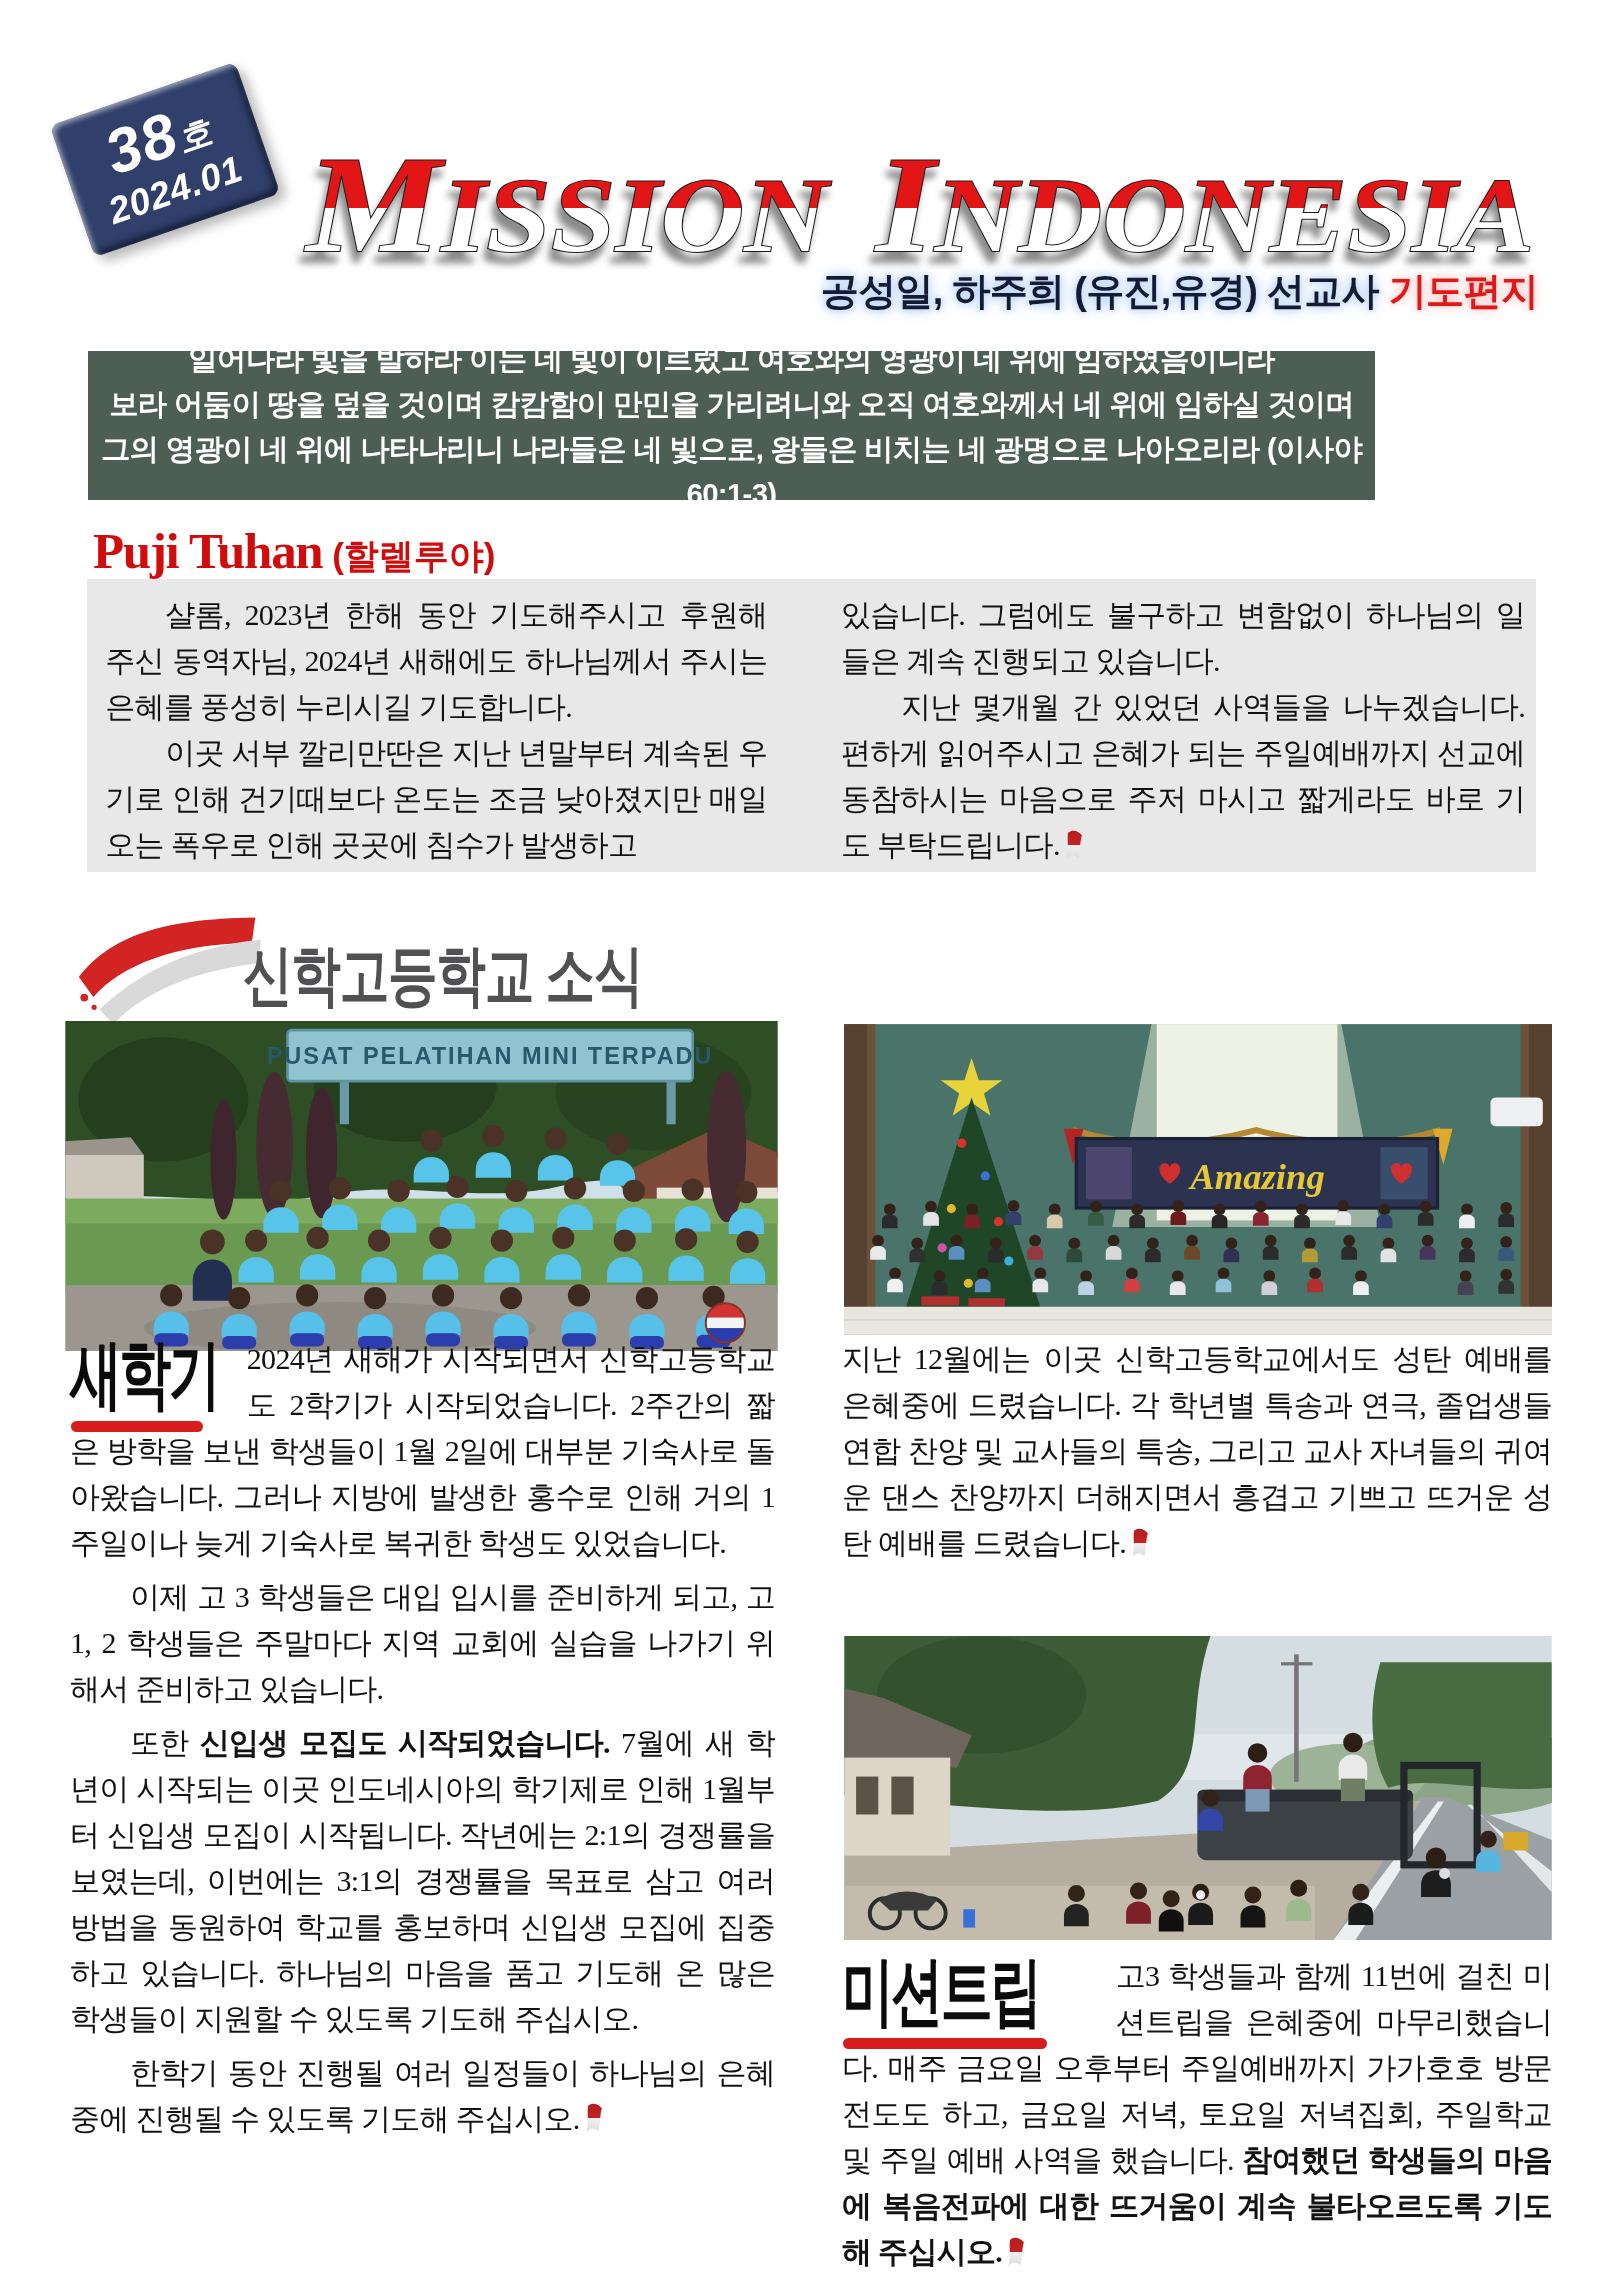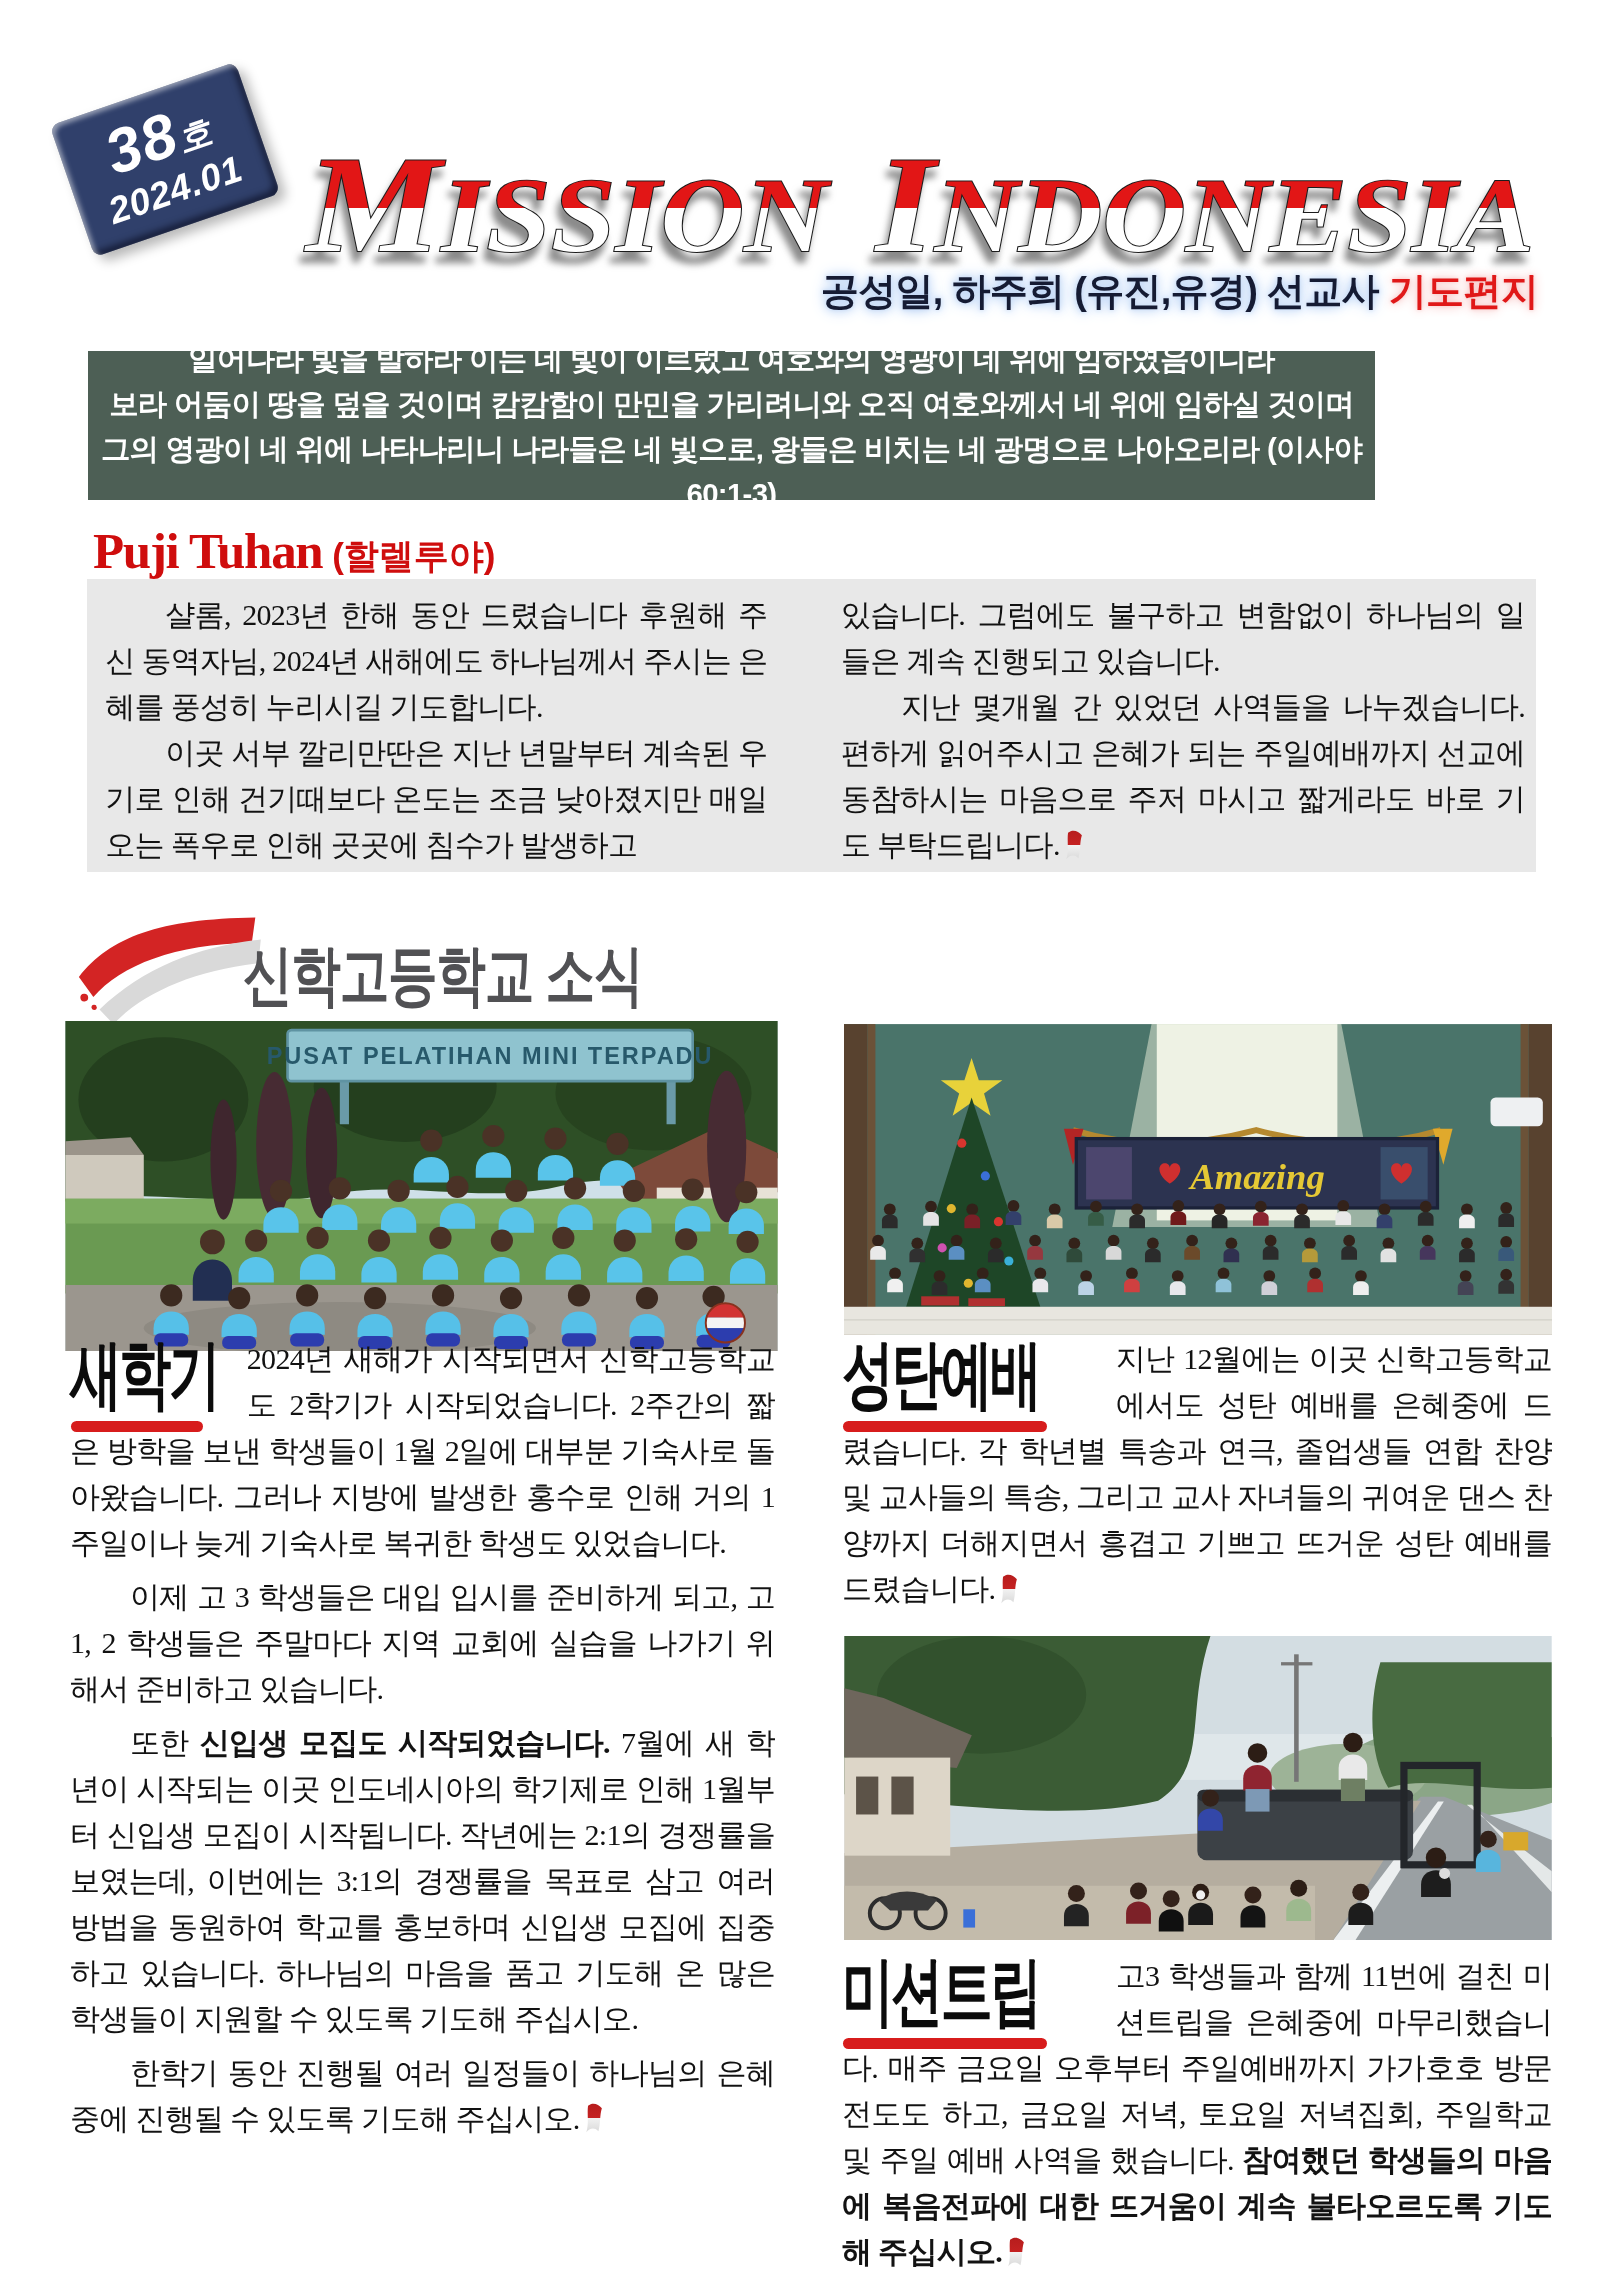--- a/index.html
+++ b/index.html
@@ -114,21 +114,21 @@
     <div>보라 어둠이 땅을 덮을 것이며 캄캄함이 만민을 가리려니와 오직 여호와께서 네 위에 임하실 것이며</div>
     <div>그의 영광이 네 위에 나타나리니 나라들은 네 빛으로, 왕들은 비치는 네 광명으로 나아오리라  (이사야 60:1-3)</div>
   </div>
 
   <div class="puji">
     <span class="latin">Puji Tuhan</span><span class="kor"> (할렐루야)</span>
   </div>
 
   <div class="graybox">
     <div class="col leftc bodytext">
-      <p class="ind">샬롬, 2023년 한해 동안 드렸습니다 후원해 주신 동역자님, 2024년 새해에도 하나님께서 주시는 은혜를 풍성히 누리시길 기도합니다.</p>
+      <p class="ind">샬롬, 2023년 한해 동안 기도해주시고 후원해 주신 동역자님, 2024년 새해에도 하나님께서 주시는 은혜를 풍성히 누리시길 기도합니다.</p>
       <p class="ind">이곳 서부 깔리만딴은 지난 년말부터 계속된 우기로 인해 건기때보다 온도는 조금 낮아졌지만 매일 오는 폭우로 인해 곳곳에 침수가 발생하고</p>
     </div>
     <div class="col rightc bodytext">
       <p>있습니다. 그럼에도 불구하고 변함없이 하나님의 일들은 계속 진행되고 있습니다.</p>
       <p class="ind"><span>지난 몇개월 간 있었던 사역들을 나누겠습니다. 편하게 읽어주시고 은혜가 되는 주일예배까지 선교에 동참하시는 마음으로 주저 마시고 짧게라도 바로 기도 부탁드립니다.</span><svg class="flag" viewBox="0 0 34 54">
             <path d="M7,5 C15,-2 25,2 31,9 C27,21 29,35 25,49 C17,41 9,45 4,51 C9,35 5,19 7,5 Z" fill="url(#flgicon)"></path>
           </svg></p>
     </div>
   </div>
 
@@ -387,24 +387,20 @@
       <p>2024년 새해가 시작되면서 신학고등학교도 2학기가 시작되었습니다. 2주간의 짧은 방학을 보낸 학생들이 1월 2일에 대부분 기숙사로 돌아왔습니다. 그러나 지방에 발생한 홍수로 인해 거의 1주일이나 늦게 기숙사로 복귀한 학생도 있었습니다.</p>
       <p class="ind">이제 고 3 학생들은 대입 입시를 준비하게 되고, 고 1, 2 학생들은 주말마다 지역 교회에 실습을 나가기 위해서 준비하고 있습니다.</p>
       <p class="ind"><span>또한 </span><span class="b">신입생 모집도 시작되었습니다.</span><span> 7월에 새 학년이 시작되는 이곳 인도네시아의 학기제로 인해 1월부터 신입생 모집이 시작됩니다. 작년에는 2:1의 경쟁률을 보였는데, 이번에는 3:1의 경쟁률을 목표로 삼고 여러 방법을 동원하여 학교를 홍보하며 신입생 모집에 집중하고 있습니다. 하나님의 마음을 품고 기도해 온 많은 학생들이 지원할 수 있도록 기도해 주십시오.</span></p>
       <p class="ind"><span>한학기 동안 진행될 여러 일정들이 하나님의 은혜 중에 진행될 수 있도록 기도해 주십시오.</span><svg class="flag" viewBox="0 0 34 54">
             <path d="M7,5 C15,-2 25,2 31,9 C27,21 29,35 25,49 C17,41 9,45 4,51 C9,35 5,19 7,5 Z" fill="url(#flgicon)"></path>
           </svg></p>
     </div>
   </div>
 
   <div class="article" id="art-xmas">
-    <div class="head">
-      <span class="khead">성탄예배</span>
-      <span class="redbar"></span>
-    </div>
     <div class="bodytext">
       <p><span>지난 12월에는 이곳 신학고등학교에서도 성탄 예배를 은혜중에 드렸습니다. 각 학년별 특송과 연극, 졸업생들 연합 찬양 및 교사들의 특송, 그리고 교사 자녀들의 귀여운 댄스 찬양까지 더해지면서 흥겹고 기쁘고 뜨거운 성탄 예배를 드렸습니다.</span><svg class="flag" viewBox="0 0 34 54">
             <path d="M7,5 C15,-2 25,2 31,9 C27,21 29,35 25,49 C17,41 9,45 4,51 C9,35 5,19 7,5 Z" fill="url(#flgicon)"></path>
           </svg></p>
     </div>
   </div>
 
   <div class="article" id="art-trip">
     <div class="head">
       <span class="khead">미션트립</span>

